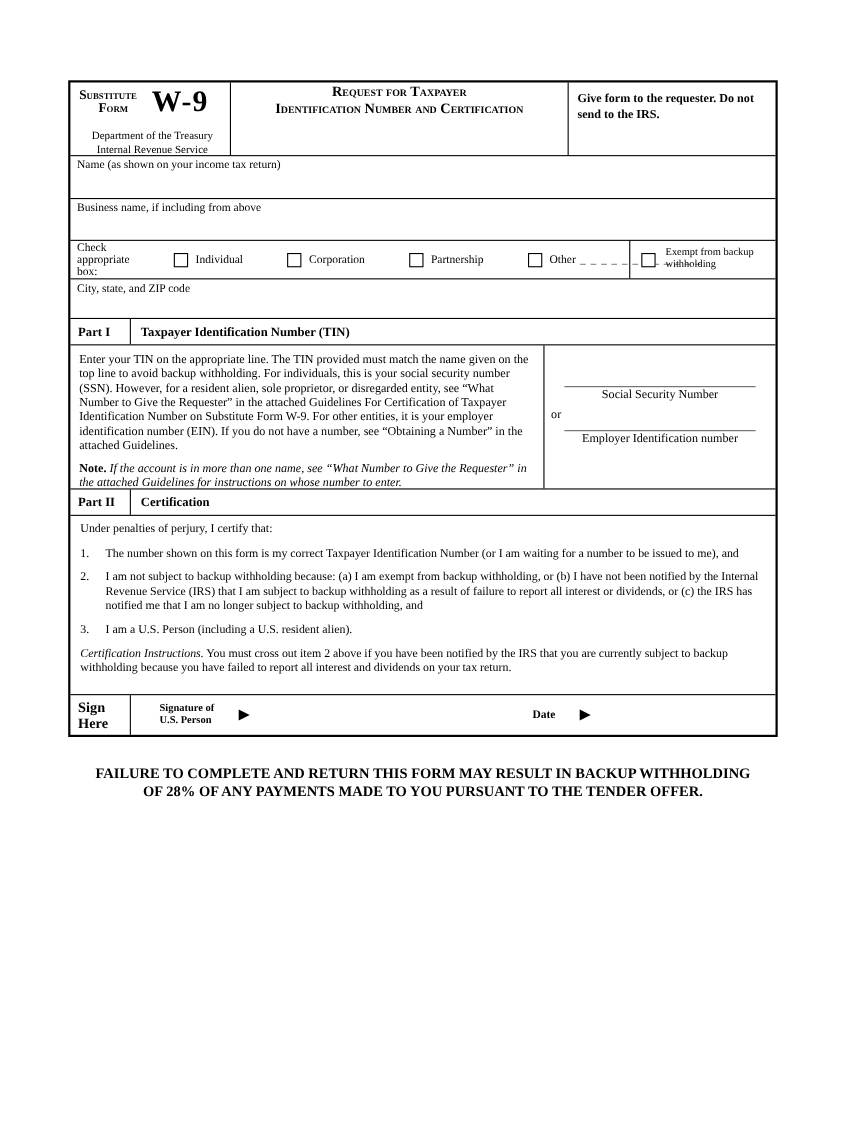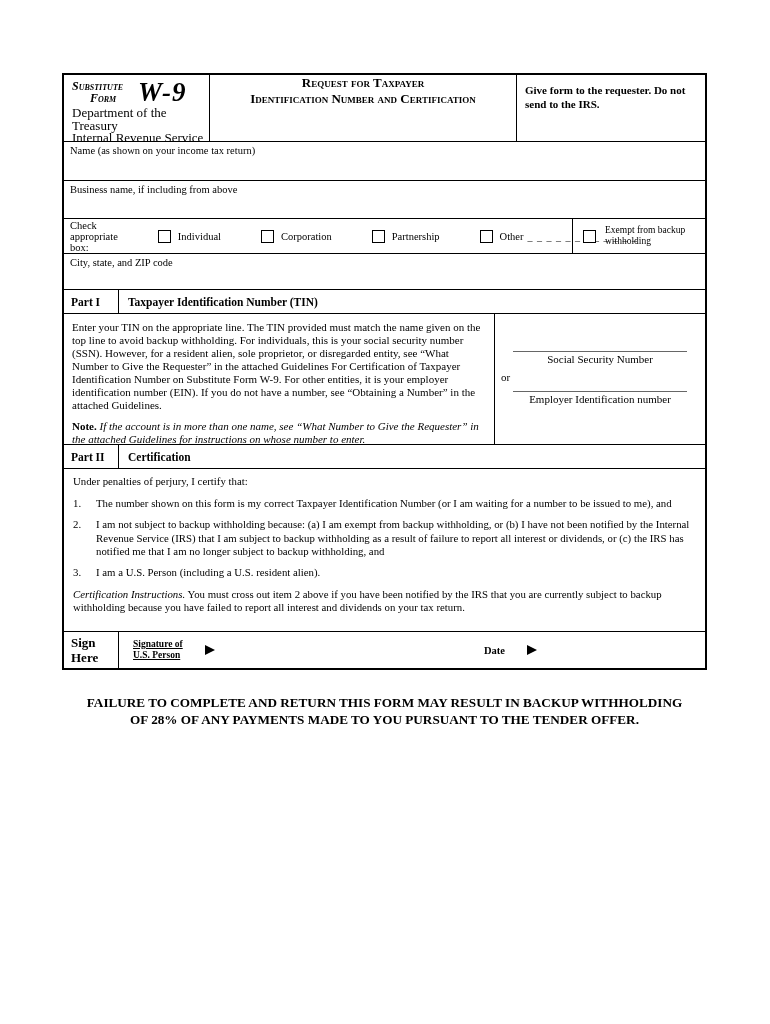--- a/index.html
+++ b/index.html
@@ -21,26 +21,26 @@
   .frow { display: flex; border-top: 1.5px solid #000; }
   .frow:first-child { border-top: none; }
   .cell { border-left: 1.5px solid #000; }
   .cell:first-child { border-left: none; }
 
   
   .row-header { height: 66px; }
   .hdr-left { width: 145px; padding: 5px 4px 2px 8px; }
   .hdr-mid { width: 307px; display: flex; flex-direction: column; align-items: center; }
   .hdr-right { flex: 1; padding: 8px 8px; }
-  .sub-block { display: flex; align-items: flex-end; font-style: italic; }
+  .sub-block { display: flex; align-items: flex-end; }
   .sub-words { width: 62px; font-weight: bold; font-variant: small-caps; font-size: 12px; line-height: 12px; }
   .sub-words .w1 { text-align: left; }
   .sub-words .w2 { text-align: center; }
   .w9 { font-size: 27px; font-weight: bold; line-height: 24px; margin-left: 4px; letter-spacing: 1px; }
-  .agency { font-size: 13px; line-height: 12.5px; margin-top: 3px; }
+  .agency { text-align: center; font-size: 10px; line-height: 12.5px; margin-top: 14px; }
   .hdr-title { font-weight: bold; font-variant: small-caps; font-size: 13px; line-height: 16px; text-align: center; }
   .hdr-give { font-weight: bold; font-size: 11px; line-height: 14px; }
 
   
   .row-name { height: 39px; }
   .row-business { height: 38px; }
   .row-check { height: 35px; }
   .row-city { height: 36px; }
   .field-cell { flex: 1; padding: 3px 6px; font-size: 10.5px; }
 
@@ -81,21 +81,21 @@
   .cert-item { display: flex; margin-bottom: 8px; }
   .cert-num { width: 23px; flex: 0 0 auto; }
   .cert-text { flex: 1; padding-right: 2px; }
   .cert-instr { margin-top: 9px; }
   .cert-instr .lead { font-style: italic; }
 
   
   .row-sign { height: 37px; }
   .sign-label { width: 54px; font-weight: bold; font-size: 13px; line-height: 15px; padding: 3px 0 0 7px; }
   .sign-main { flex: 1; display: flex; align-items: center; }
-  .sig-words { font-weight: bold; font-size: 9.5px; line-height: 11px; margin-left: 14px; text-decoration: underline; }
+  .sig-words { font-weight: bold; font-size: 9.5px; line-height: 11px; margin-left: 26px; }
   .arrow-right {
     width: 0; height: 0; display: inline-block;
     border-left: 10px solid #000;
     border-top: 5.5px solid transparent;
     border-bottom: 5.5px solid transparent;
     margin-left: 22px;
   }
   .date-group { display: flex; align-items: center; margin-left: auto; margin-right: 138px; }
   .date-word { font-weight: bold; font-size: 10.5px; }
 

